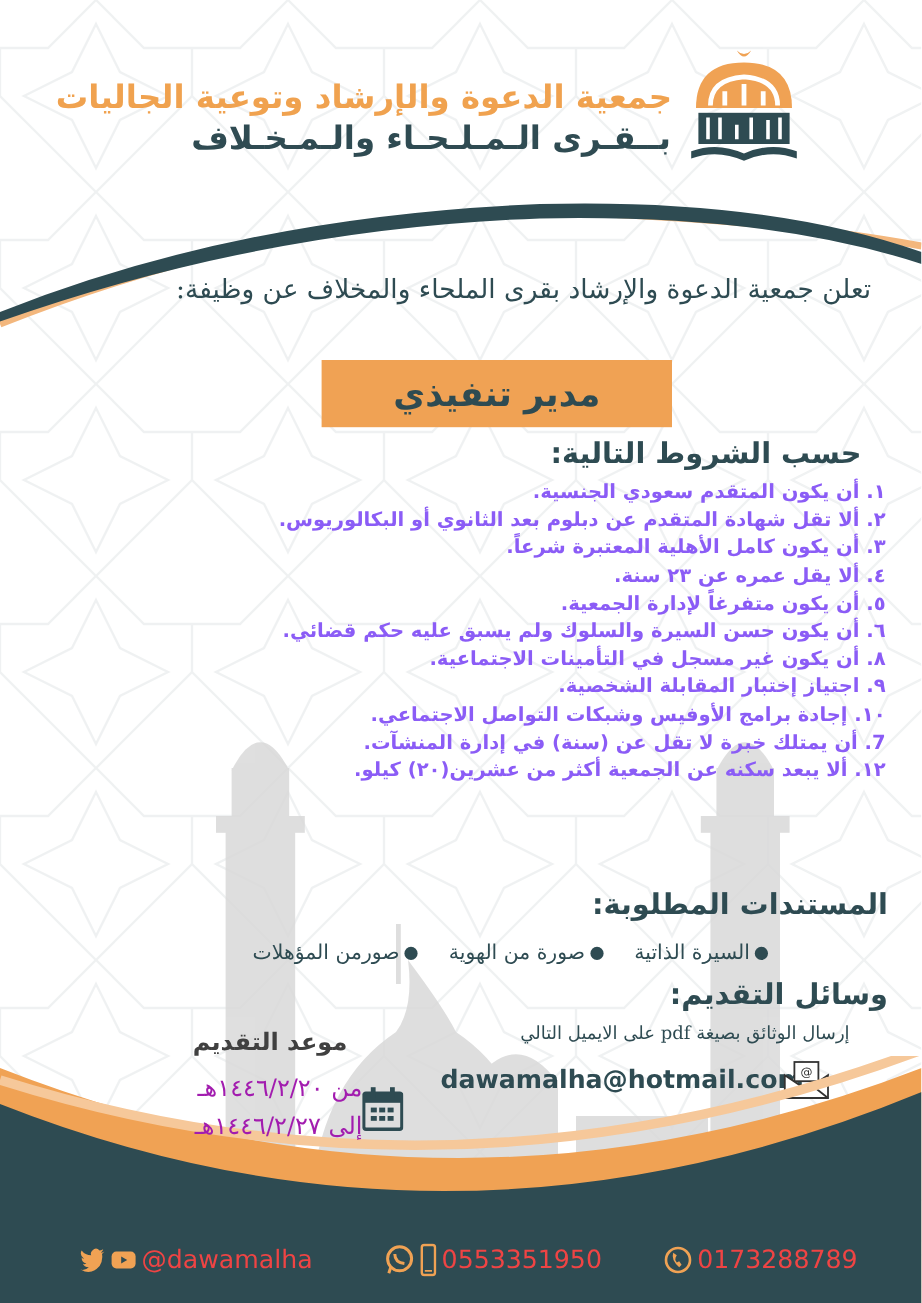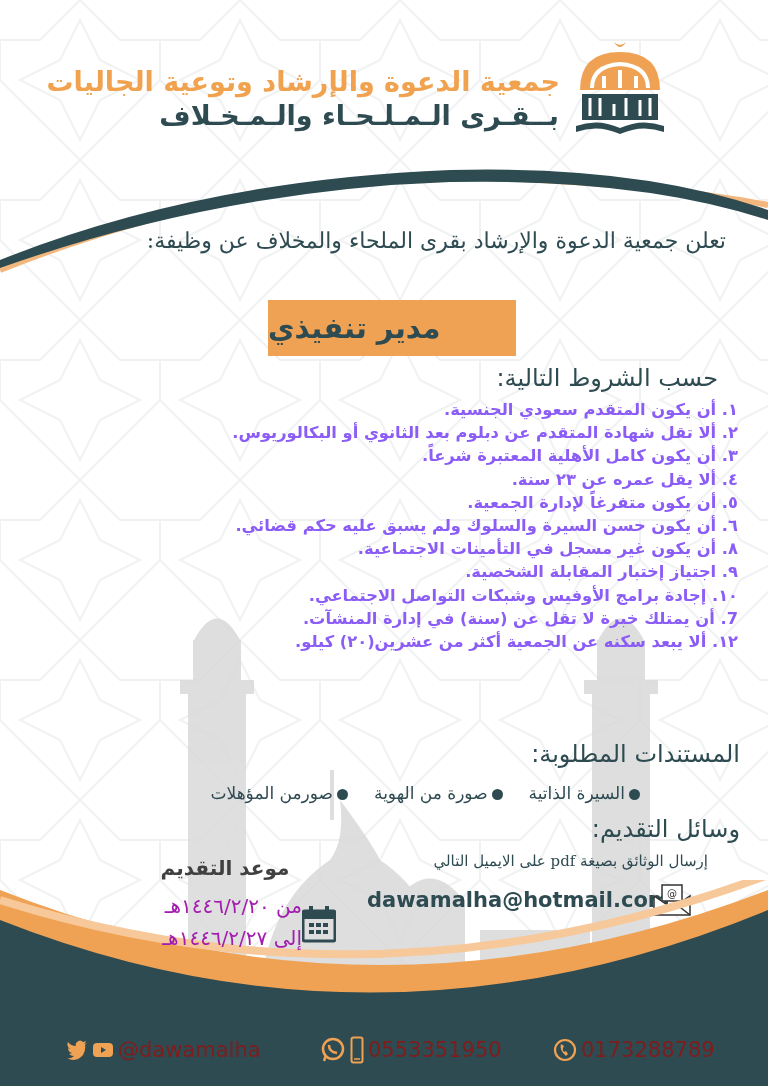--- a/index.html
+++ b/index.html
@@ -5,40 +5,40 @@
   html,body{margin:0;padding:0;}
   body{width:768px;height:1086px;position:relative;overflow:hidden;background:#ffffff;font-family:"DejaVu Sans",sans-serif;color:#2e4b52;}
   .bgpattern{position:absolute;inset:0;opacity:.07;}
   .mosque{position:absolute;inset:0;}
   .header{position:absolute;top:38px;left:130px;width:540px;height:100px;}
   .logo{position:absolute;right:0;top:0;width:100px;height:100px;}
   .org1{position:absolute;right:110px;top:28px;font-size:27px;color:#f0a24f;direction:rtl;white-space:nowrap;font-weight:bold;letter-spacing:-0.5px;}
   .org2{position:absolute;right:111px;top:62px;font-size:27px;color:#2f4b52;direction:rtl;white-space:nowrap;font-weight:bold;letter-spacing:6px;}
   .swoosh{position:absolute;left:0;top:150px;width:768px;height:130px;}
   .intro{position:absolute;right:42px;top:228px;direction:rtl;font-family:"DejaVu Serif",serif;font-size:22px;color:#2e4b52;white-space:nowrap;margin-left:47px;}
-  .job{position:absolute;left:268px;top:300px;width:248px;height:56px;background:#f0a254;display:flex;align-items:center;justify-content:flex-start;}
+  .job{position:absolute;left:268px;top:300px;width:292px;height:56px;background:#f0a254;display:flex;align-items:center;justify-content:center;}
   .job span{font-size:29px;font-weight:bold;color:#2e4b52;direction:rtl;}
-  .h2{position:absolute;direction:rtl;font-weight:normal;color:#2e4b52;white-space:nowrap;}
+  .h2{position:absolute;direction:rtl;font-weight:bold;color:#2e4b52;white-space:nowrap;}
   .cond-title{right:50px;top:364px;font-size:24px;}
   .conds{position:absolute;right:30px;top:398px;margin:0;padding:0;list-style:none;direction:rtl;}
   .conds li{font-size:16.3px;font-weight:bold;line-height:23.2px;white-space:nowrap;color:#8b5cf6;}
   .docs-title{right:28px;top:740px;font-size:24px;}
   .docs{position:absolute;right:128px;top:783px;direction:rtl;display:flex;gap:26px;font-size:17px;font-family:"DejaVu Serif",serif;white-space:nowrap;}
   .docs .b{display:inline-block;width:11px;height:11px;border-radius:50%;background:#2e4b52;margin-left:4px;vertical-align:middle;}
   .apply-title{right:28px;top:815px;font-size:24px;}
   .apply-text{position:absolute;right:60px;top:852px;direction:rtl;font-size:15px;font-family:"DejaVu Serif",serif;color:#2e4b52;white-space:nowrap;}
   .email{position:absolute;left:367px;top:888px;font-size:21px;font-weight:bold;color:#2e4b52;}
   .mail-ico{position:absolute;left:652px;top:884px;width:40px;height:32px;}
   .deadline-title{position:absolute;left:150px;top:856px;width:150px;text-align:center;direction:rtl;font-size:20px;font-weight:bold;color:#404040;}
   .date{position:absolute;direction:rtl;font-size:20px;color:#a21caf;white-space:nowrap;}
   .d1{right:466px;top:894px;}
   .d2{right:466px;top:926px;}
   .cal{position:absolute;left:302px;top:905px;width:34px;height:38px;}
   .footer-bg{position:absolute;left:0;top:880px;width:768px;height:206px;}
-  .footer{position:absolute;left:0;top:1030px;width:768px;height:40px;color:#7f1d1d;font-size:21px;}
+  .footer{position:absolute;left:0;top:1030px;width:768px;height:40px;color:#ef4444;font-size:21px;}
   .fitem{position:absolute;top:0;display:flex;align-items:center;gap:4px;height:40px;}
 </style>
 </head>
 <body>
 
 <svg class="bgpattern" viewBox="0 0 768 1086" preserveAspectRatio="none">
   <defs>
     <pattern id="geo" width="160" height="160" patternUnits="userSpaceOnUse">
       <path d="M80 0 L120 40 L160 40 L160 80 L120 120 L80 160 L40 120 L0 80 L0 40 L40 40 Z" fill="none" stroke="#2e4b52" stroke-width="2"></path>
       <path d="M80 20 L100 60 L140 80 L100 100 L80 140 L60 100 L20 80 L60 60 Z" fill="none" stroke="#2e4b52" stroke-width="2"></path>

